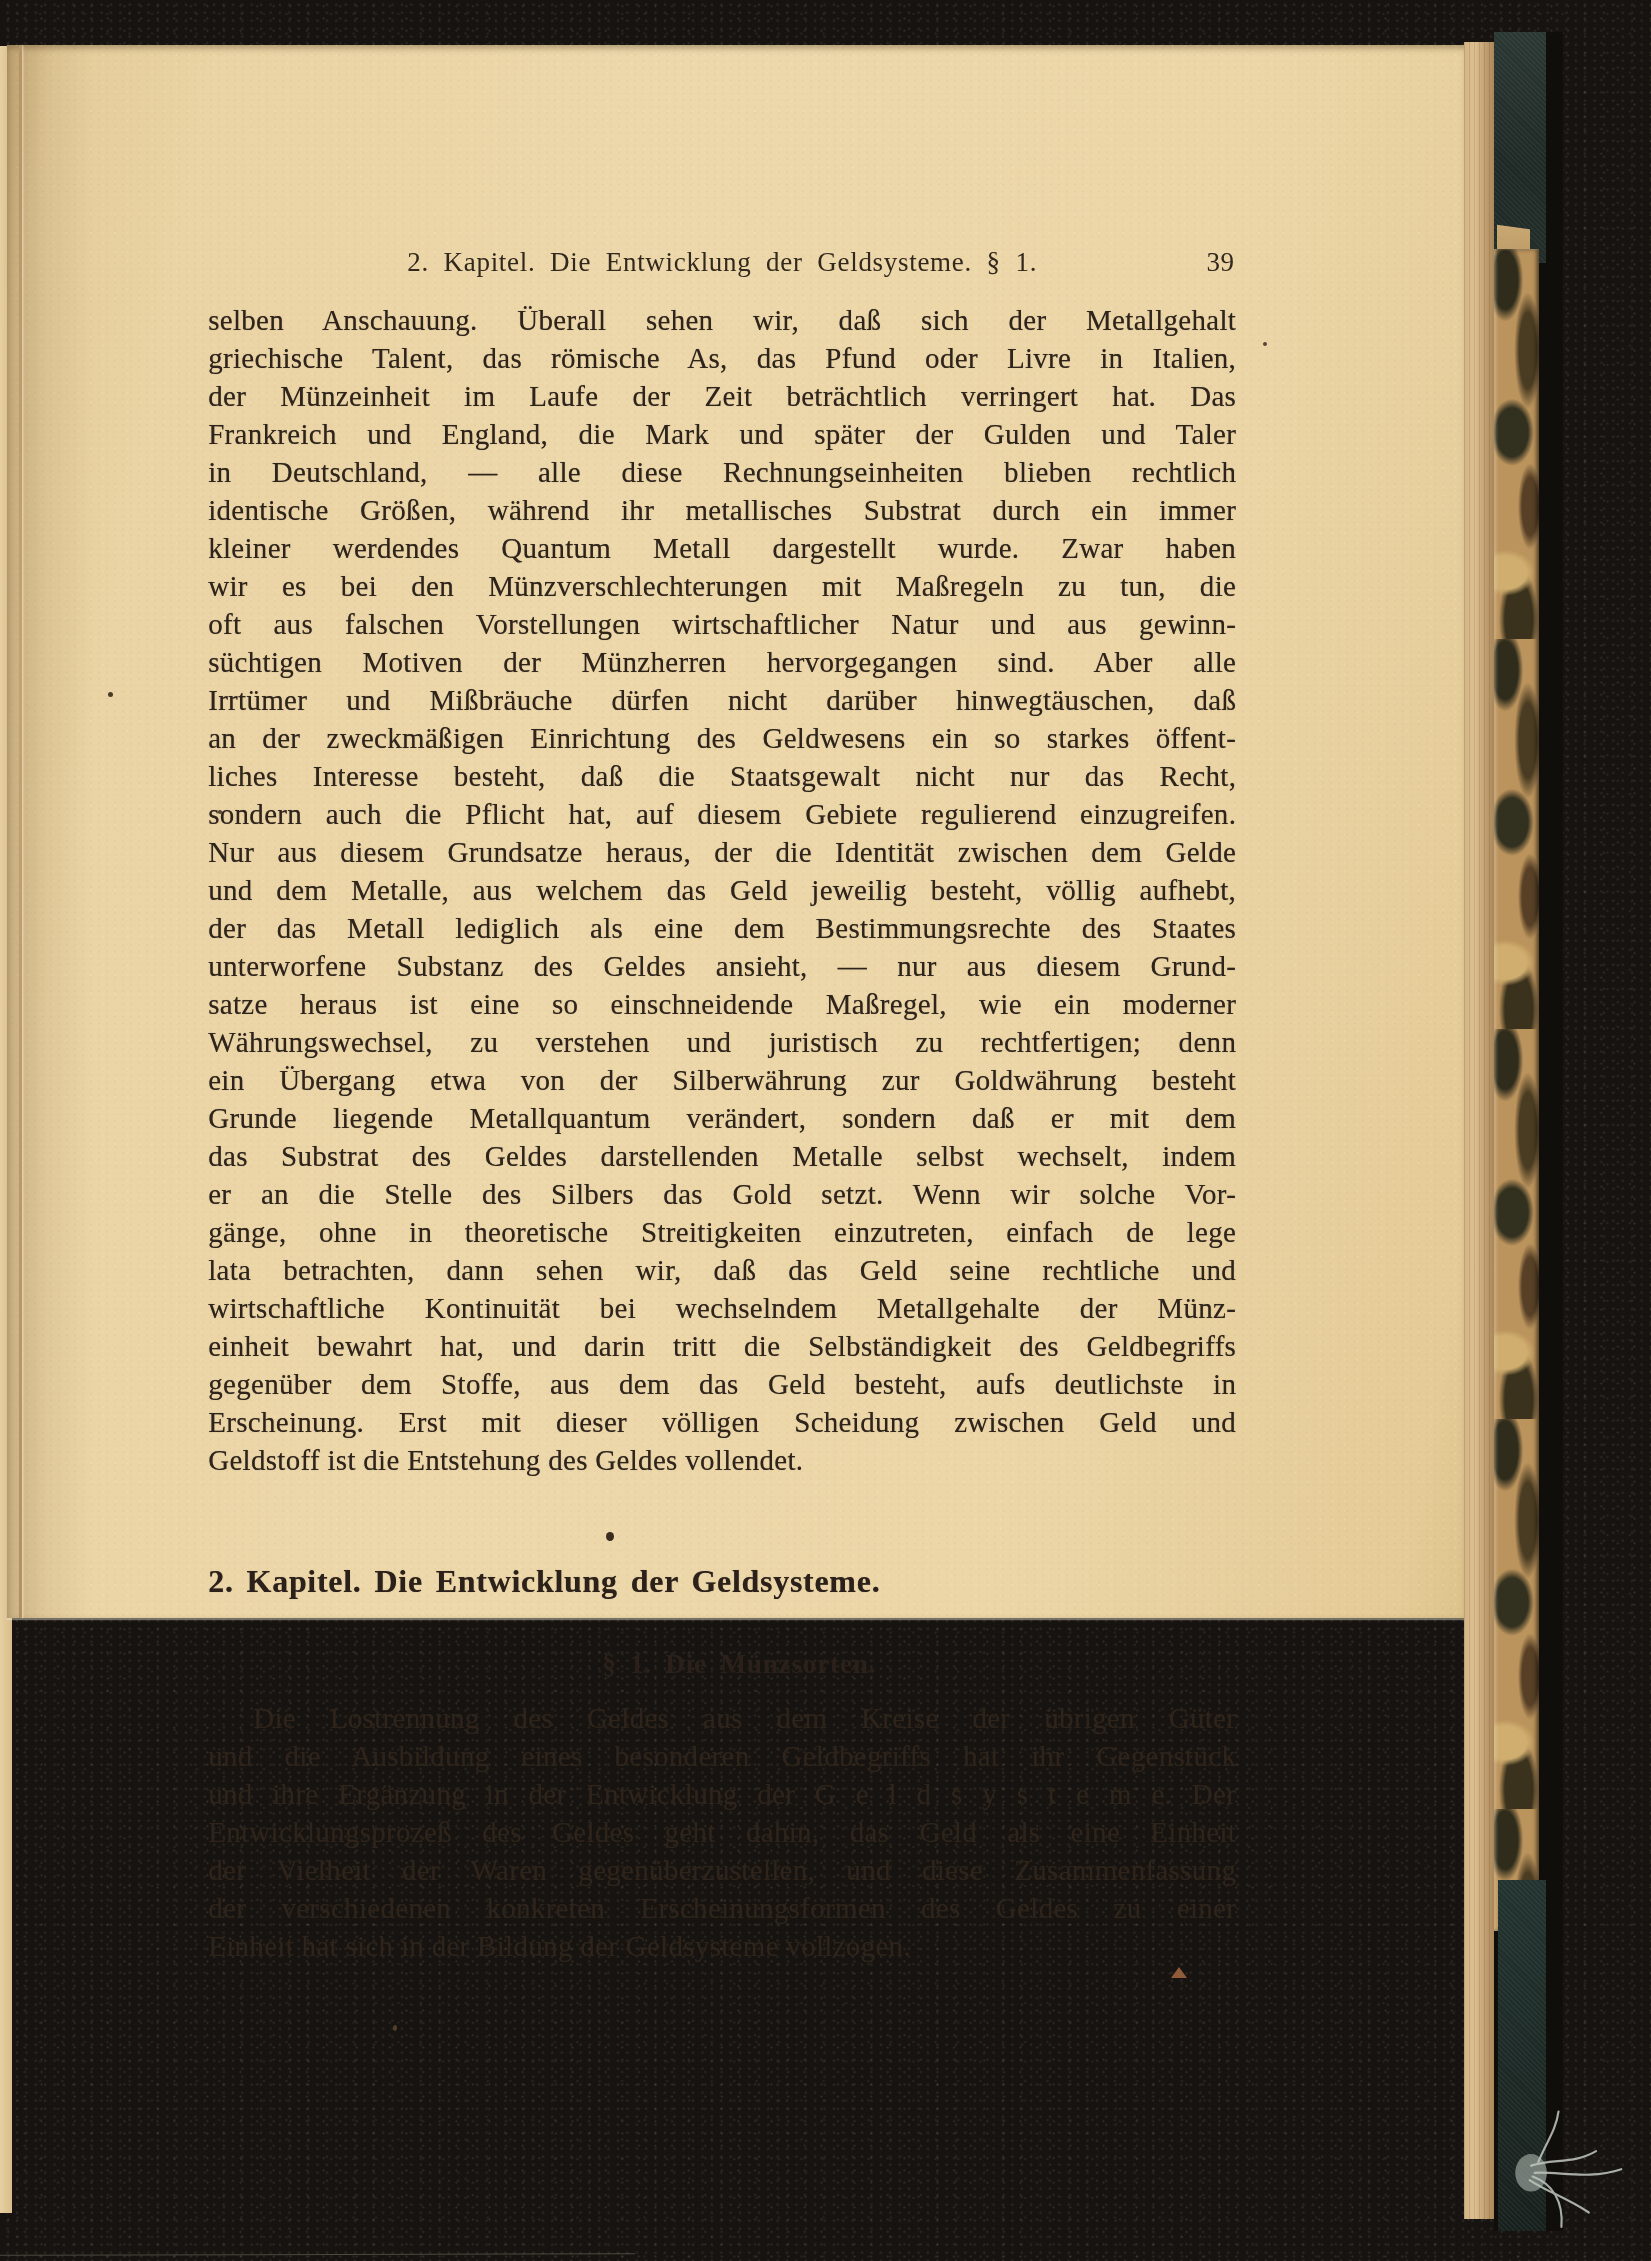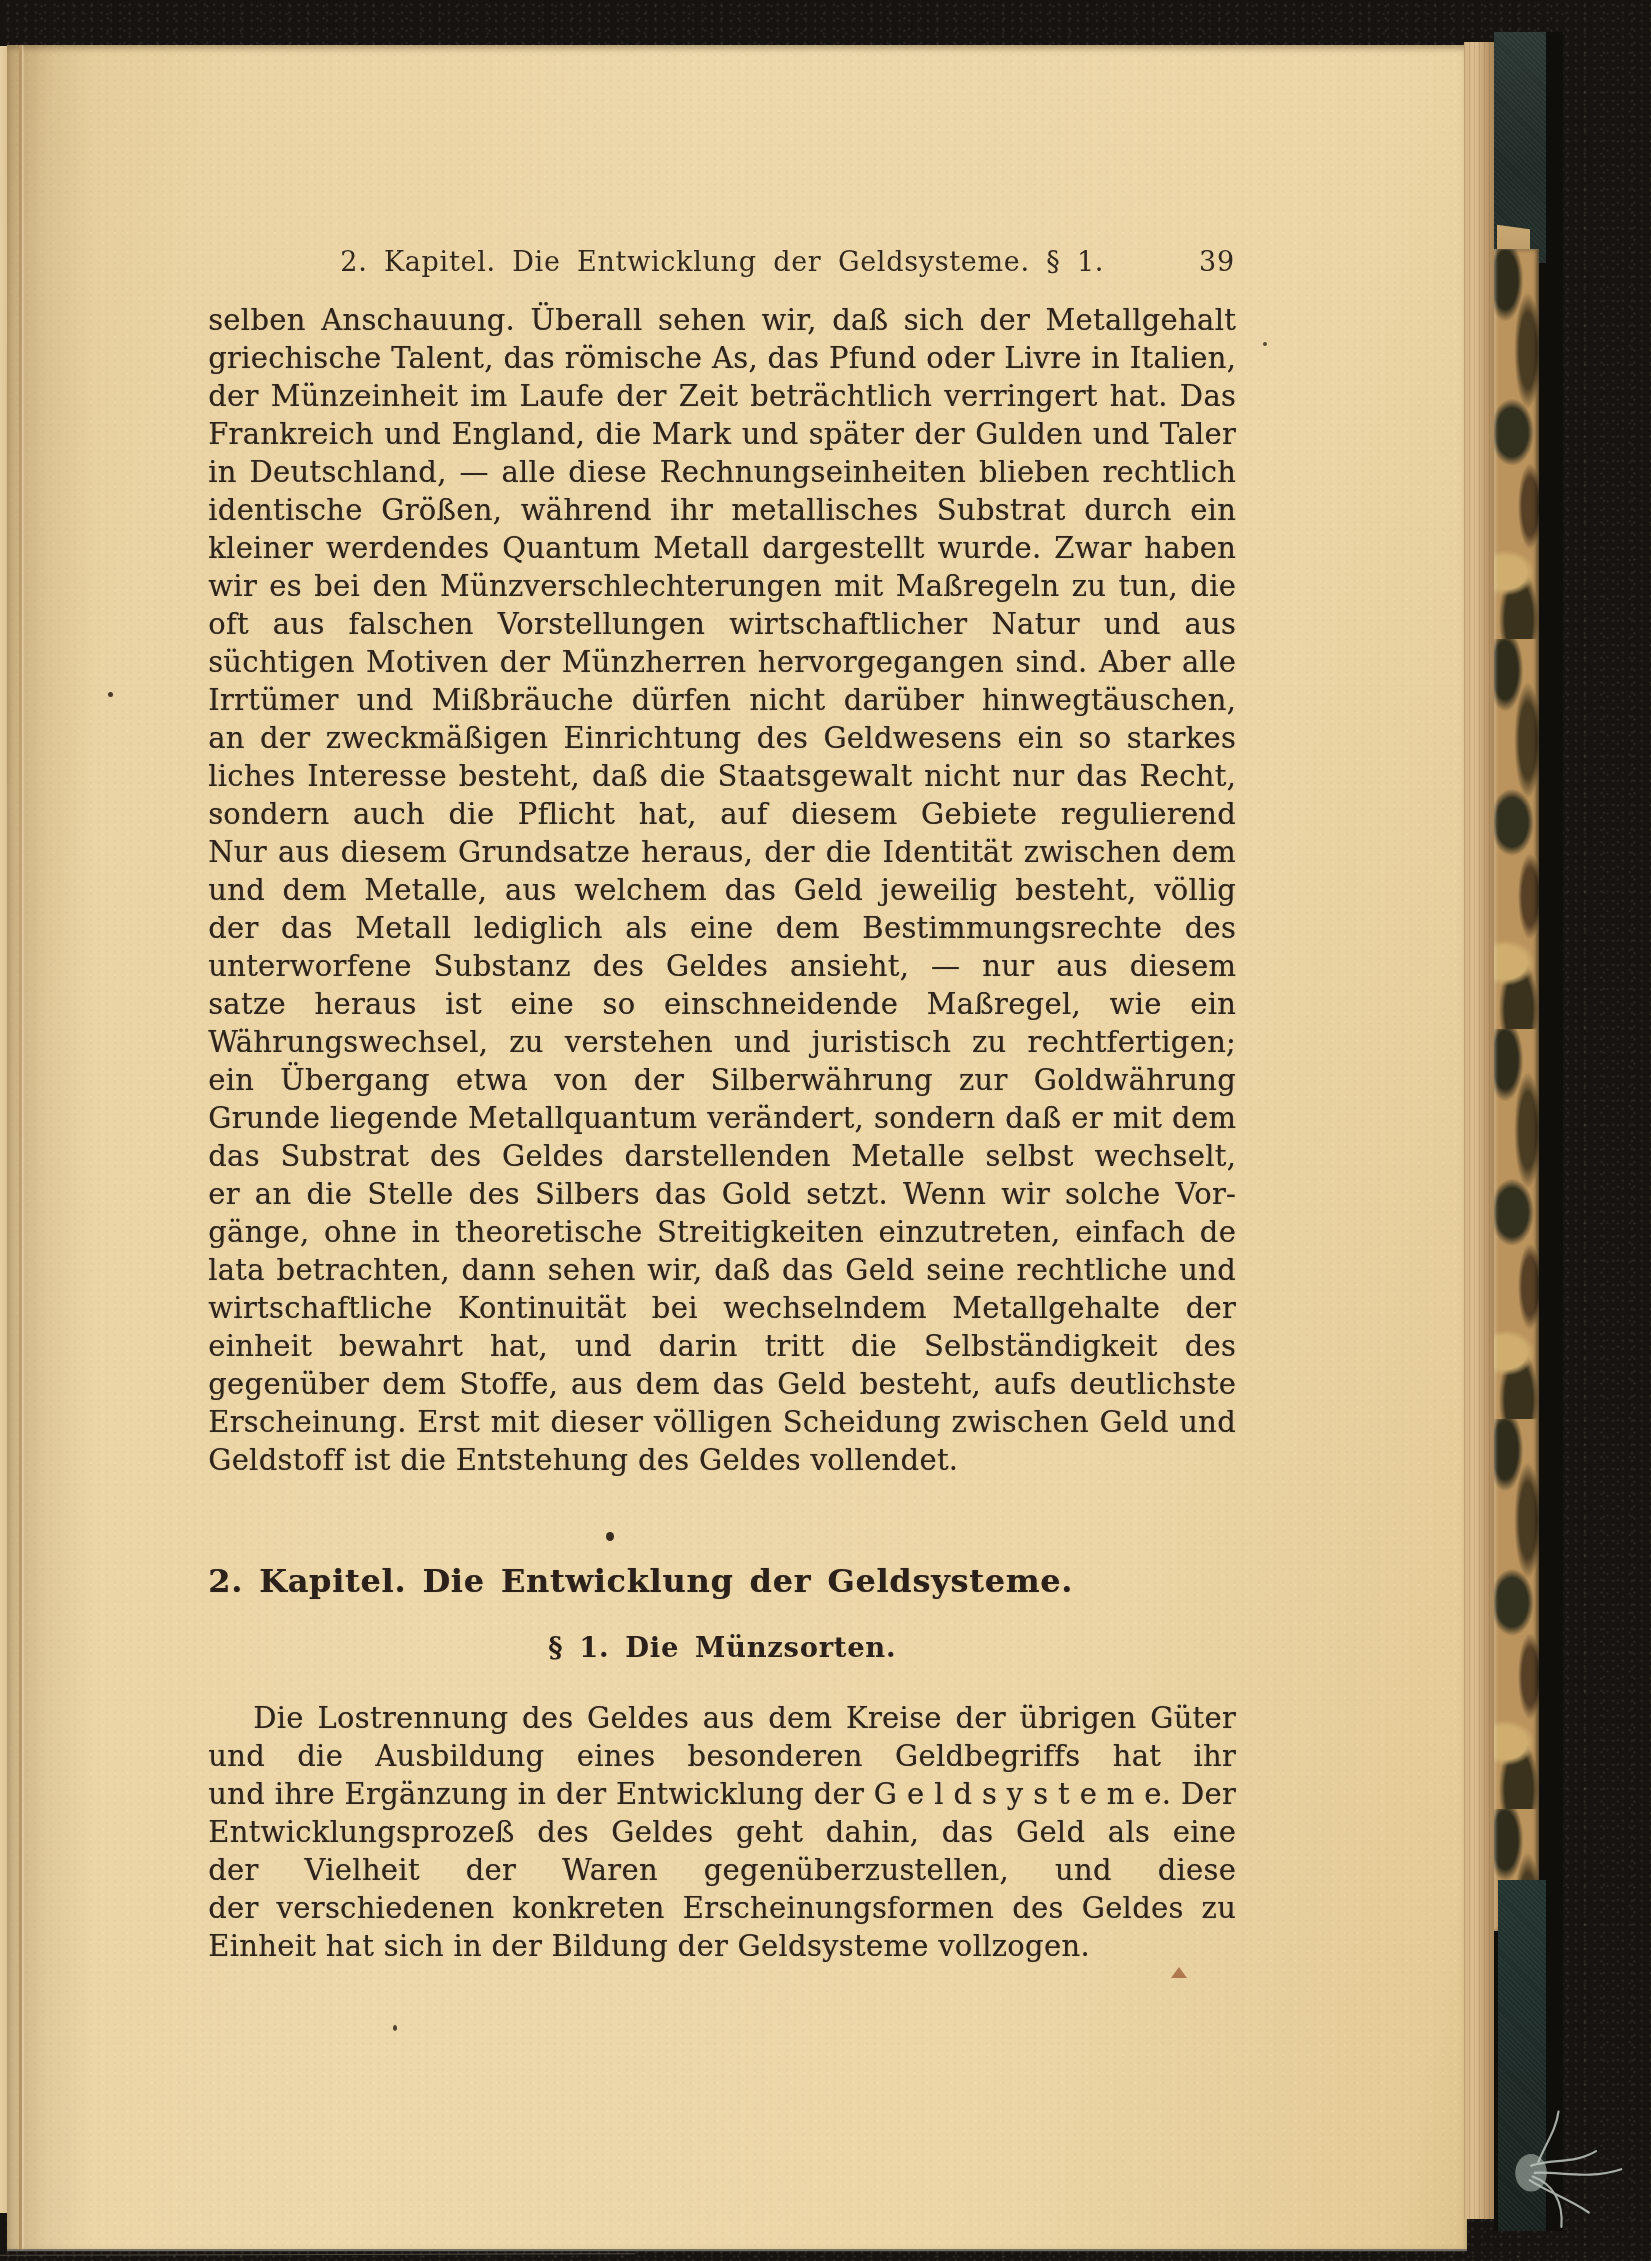--- a/index.html
+++ b/index.html
@@ -18,24 +18,25 @@
     background-size:16.6px 12.3px, 22.4px 19.5px, 9.4px 8px;
     background-position:0 0, 6.5px 4.3px, 2.9px 8.7px;
   }
   
   .left-sliver{
     position:absolute;left:0;top:46px;width:11.6px;height:2167px;
     background:linear-gradient(90deg,#e6cfa2,#d9bd8c);
   }
   
   .page{
-    position:absolute;left:7.2px;top:45px;width:1460px;height:2204px;
+    position:absolute;left:7.2px;top:45px;width:1460px;height:1573px;
     background:linear-gradient(100deg,#d9bd8a 0%,#e4cc9a 3%,#ead3a4 12%,#edd8ab 38%,#ecd6a8 72%,#e4cb97 96%,#ddc28c 100%);
     box-shadow:0 2.2px 0 rgba(233,226,205,0.45), inset 0 2.9px 6.5px rgba(90,70,40,0.45);
     color:#2e241b;
+    font-family:Liberation Serif, serif;
   }
   .paper-texture{
     position:absolute;inset:0;pointer-events:none;
     background-image:
       radial-gradient(circle, rgba(133,100,52,0.07) 0.7px, transparent 1.3px),
       radial-gradient(circle, rgba(255,245,220,0.20) 0.7px, transparent 1.2px);
     background-size:8px 6.5px, 12.3px 9.4px;
     background-position:0 0, 3.6px 5px;
   }
   .gutter-shadow{
@@ -64,21 +65,21 @@
     text-shadow:0 0 0.7px rgba(46,36,27,0.55);
   }
   .tline.lastline{text-align-last:left;}
   .para2 .tline:first-child{text-indent:45px;margin-top:25px;}
   .chapter-heading{
     position:absolute;left:201px;top:1516px;width:1028px;margin:0;
     font-size:32px;line-height:40px;font-weight:700;letter-spacing:0.7px;word-spacing:4.3px;
     text-align:left;color:#2b211a;text-shadow:0 0 0.7px rgba(43,33,26,0.5);
   }
   .section-heading{
-    position:absolute;left:201px;top:1585px;width:1028px;margin:0;
+    position:absolute;left:201px;top:1585px;width:1028px;margin:17px;
     font-size:27.4px;line-height:35px;font-weight:700;letter-spacing:0.7px;word-spacing:5.8px;
     text-align:center;color:#2b211a;
   }
   
   .speck{position:absolute;border-radius:50%;background:#3a2d20;}
   .speck.s1{left:599px;top:1487px;width:8px;height:9.4px;}
   .speck.s2{left:101px;top:647px;width:5px;height:5px;background:#4a3a28;}
   .speck.s3{left:386px;top:1980px;width:4.3px;height:5.8px;background:#50402c;}
   .speck.s4{left:1256px;top:297px;width:4.3px;height:4.3px;background:#574633;}
   .speck.s5{left:211px;top:765px;width:3.6px;height:3.6px;background:#5a4832;}

